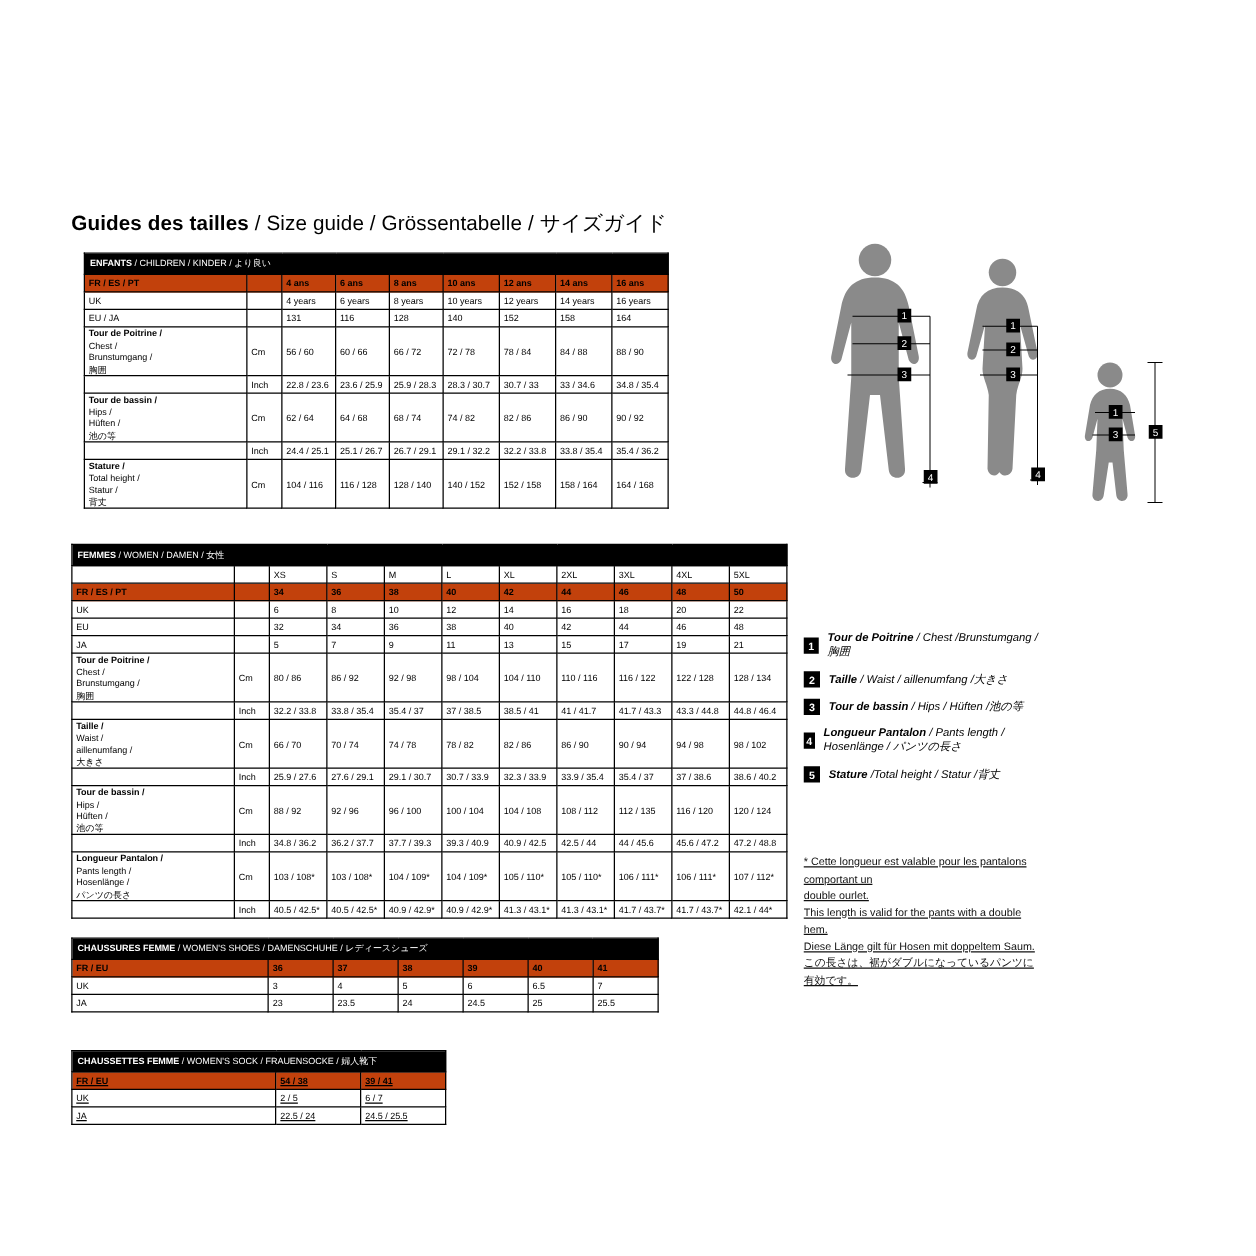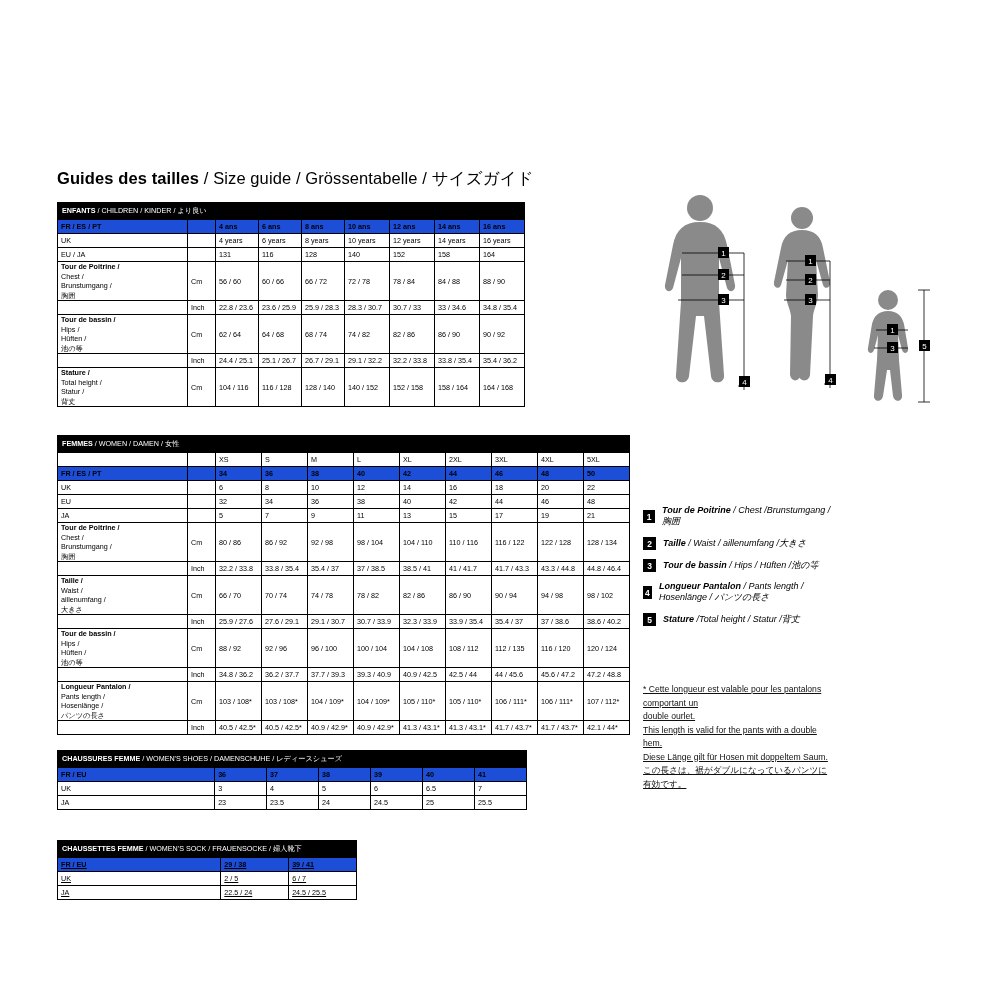--- a/index.html
+++ b/index.html
@@ -8,21 +8,21 @@
 
   .title{position:absolute;left:57px;top:168px;font-size:16.5px;letter-spacing:0.1px;}
   .title b{font-weight:bold;}
   .title span.light{font-weight:normal;}
 
   table{border-collapse:collapse;table-layout:fixed;}
   .tbl{position:absolute;font-size:7.2px;}
   .tbl td,.tbl th{border:0.6px solid #000;padding:0 3px;height:13px;vertical-align:middle;text-align:left;font-weight:normal;}
   .hdr td{background:#000;color:#fff;font-size:7.2px;padding:2px 4px;height:12px;border:0.6px solid #000;}
   .hdr td b{font-weight:bold;}
-  .yel td{background:#1d4ed8;font-weight:bold;}
+  .yel td{background:#c2410c;font-weight:bold;}
   .ctr{text-align:center;}
   .lblcell{text-align:left;line-height:9.5px;padding-top:2px;padding-bottom:2px;}
   .bold{font-weight:bold;}
 
   
   .figures{position:absolute;left:640px;top:190px;width:330px;height:250px;}
   .legend{position:absolute;left:643px;top:505px;font-size:9px;}
   .legend .row{display:flex;align-items:center;margin-bottom:9px;}
   .legend .num{width:13px;height:13px;background:#000;color:#fff;font-size:8.5px;font-weight:bold;display:flex;align-items:center;justify-content:center;margin-right:7px;}
   .legend .txt{font-size:9px;font-style:italic;}
@@ -31,21 +31,21 @@
 </style>
 </head>
 <body>
 
 <div class="page">
 
   <div class="title">
     <b>Guides des tailles</b><span class="light"> / Size guide / Grössentabelle / サイズガイド</span>
   </div>
 
-  <table class="tbl" id="children-table" style="left:57px;top:202px;width:460px;">
+  <table class="tbl" id="children-table" style="left:67px;top:202px;width:460px;">
     <colgroup>
         <col style="width:130px">
         <col style="width:28px">
         <col style="width:43px">
         <col style="width:43px">
         <col style="width:43px">
         <col style="width:45px">
         <col style="width:45px">
         <col style="width:45px">
         <col style="width:45px">
@@ -384,21 +384,21 @@
         <col style="width:130px">
         <col style="width:54px">
         <col style="width:54px">
       </colgroup>
     <tbody id="socks-body">
         <tr class="hdr">
           <td colspan="3"><b>CHAUSSETTES FEMME</b> / WOMEN'S SOCK / FRAUENSOCKE / 婦人靴下</td>
         </tr>
         <tr class="yel">
           <td class="lblcell">FR / EU</td>
-          <td class="ctr">29 / 38</td>
+          <td class="ctr">54 / 38</td>
           <td class="ctr">39 / 41</td>
         </tr>
         <tr>
           <td class="lblcell">UK</td>
           <td class="ctr">2 / 5</td>
           <td class="ctr">6 / 7</td>
         </tr>
         <tr>
           <td class="lblcell">JA</td>
           <td class="ctr">22.5 / 24</td>

